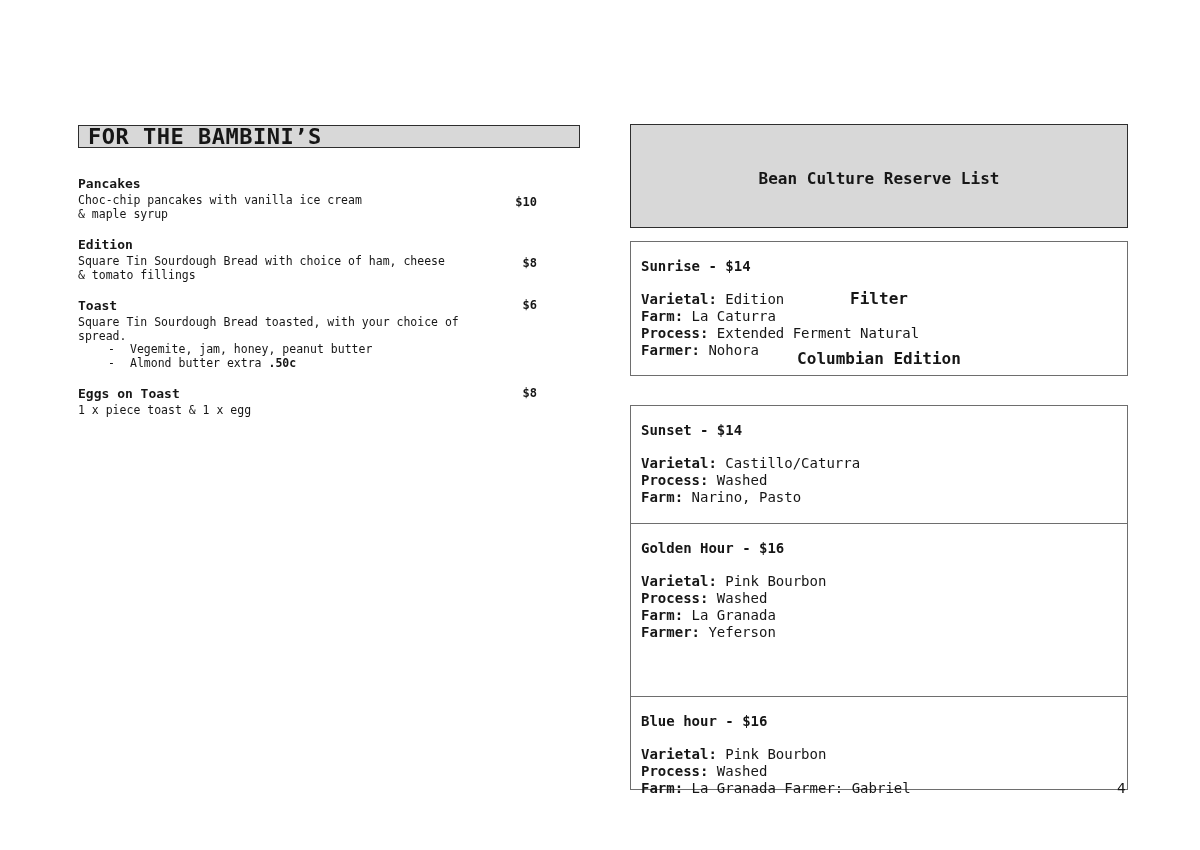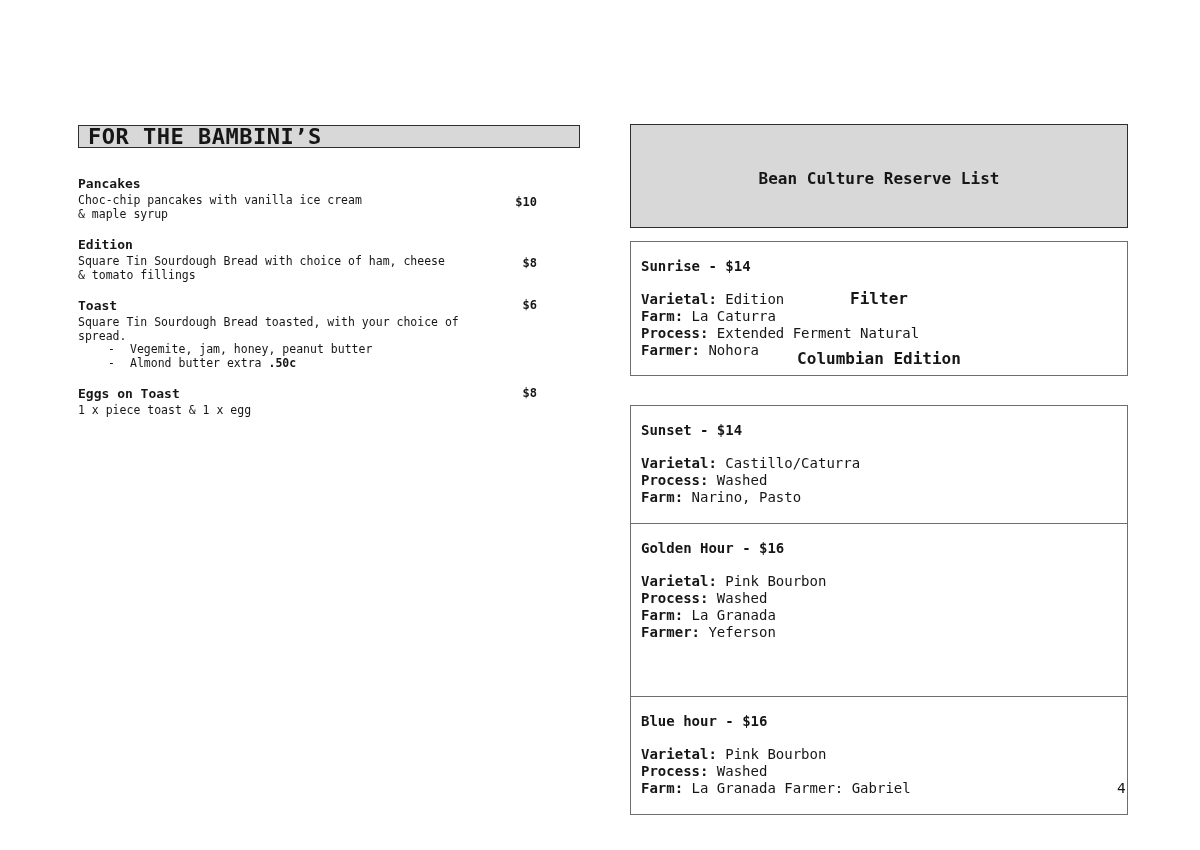--- a/index.html
+++ b/index.html
@@ -67,21 +67,21 @@
     box-sizing: border-box;
     border: 1px solid #6e6e6e;
     background: #ffffff;
     padding: 15px 26px 0 10px;
     margin-top: -1px;
   }
   .card:first-child { margin-top: 0; }
   .card:nth-child(1) { height: 135px; }
   .card:nth-child(2) { height: 119px; margin-top: 29px; }
   .card:nth-child(3) { height: 174px; }
-  .card:nth-child(4) { height: 119px; }
+  .card:nth-child(4) { height: 94px; }
   .c-title { font-weight: bold; font-size: 14px; line-height: 18px; margin-bottom: 16px; white-space: pre; }
   .c-field { font-size: 14px; line-height: 17px; white-space: pre; }
   .c-field .lbl { font-weight: bold; margin-right: 8.4px; }
 
   
   .page-num {
     position: absolute;
     left: 1117px;
     top: 780px;
     font-size: 14.5px;

